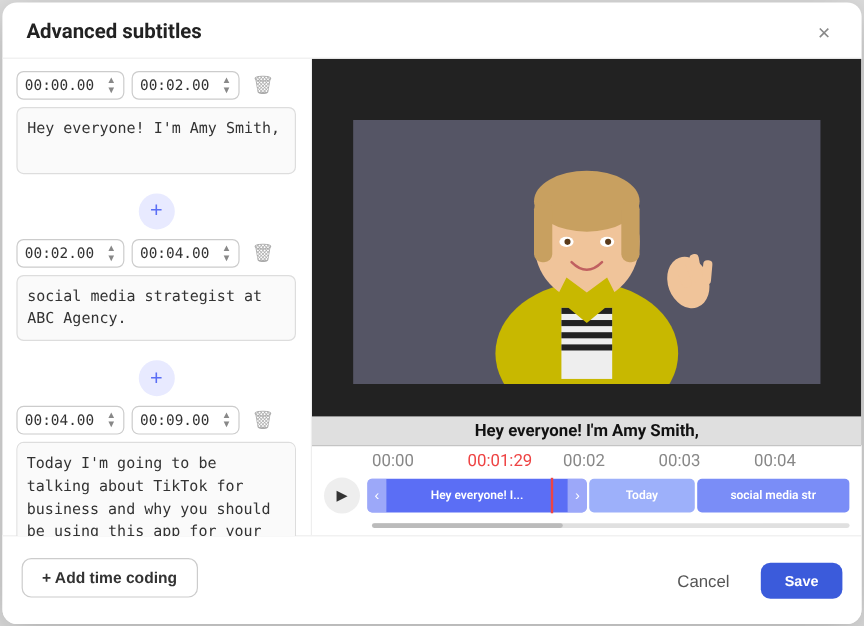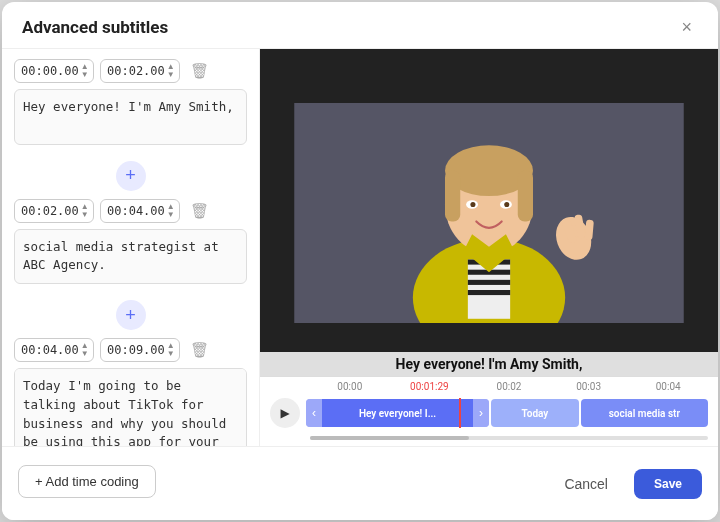--- a/index.html
+++ b/index.html
@@ -81,21 +81,21 @@
     .time-input {
       display: flex;
       align-items: center;
       border: 1px solid #ccc;
       border-radius: 6px;
       padding: 3px 6px;
       font-size: 12px;
       font-family: monospace;
       color: #333;
       background: #fff;
-      width: 80px;
+      width: 90px;
       justify-content: space-between;
     }
 
     .time-spinners {
       display: flex;
       flex-direction: column;
       margin-left: 2px;
     }
 
     .spinner-btn {
@@ -158,21 +158,21 @@
       display: flex;
       align-items: center;
       gap: 6px;
       background: #fff;
       border: 1.5px solid #ccc;
       border-radius: 8px;
       padding: 8px 16px;
       font-size: 13px;
       color: #333;
       cursor: pointer;
-      font-weight: 400;
+      font-weight: 700;
     }
 
     
     .right-panel {
       flex: 1;
       display: flex;
       flex-direction: column;
       background: #f7f7f7;
     }
 
@@ -212,22 +212,22 @@
     }
 
     .ruler-marks {
       display: flex;
       flex: 1;
       position: relative;
     }
 
     .ruler-mark {
       flex: 1;
-      text-align: center;
-      font-size: 10px;
+      text-align: left;
+      font-size: 14px;
       color: #888;
     }
 
     .ruler-mark.active {
       color: #e44;
       font-weight: 400;
     }
 
     .timeline-track {
       display: flex;

